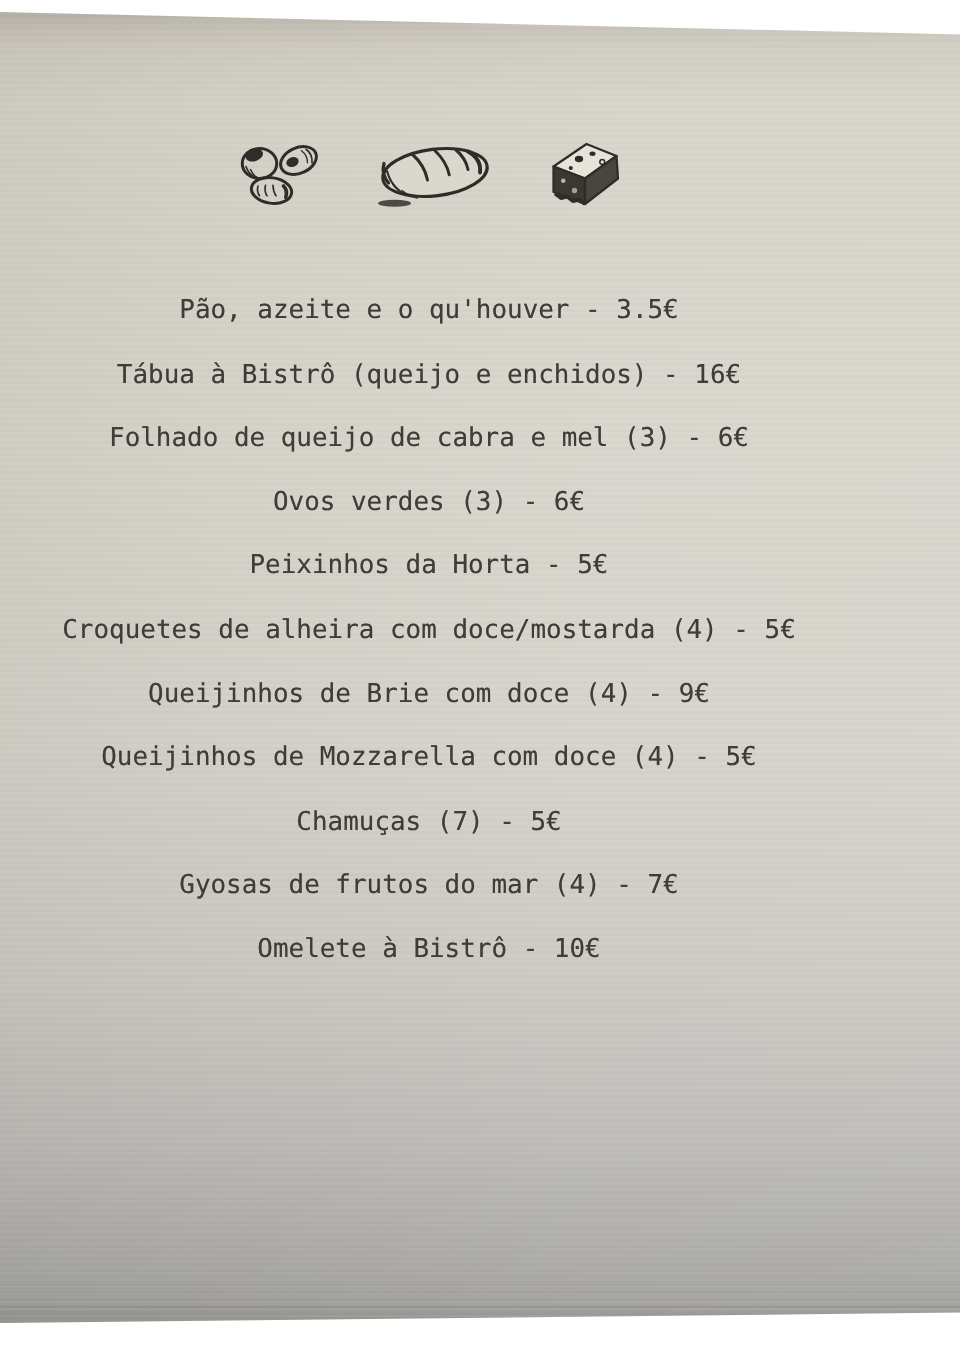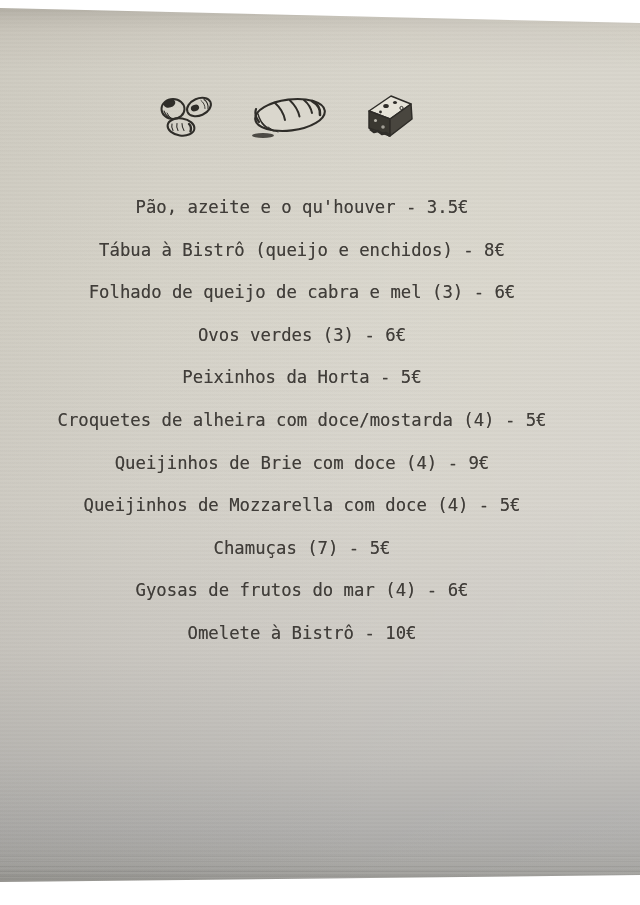--- a/index.html
+++ b/index.html
@@ -44,21 +44,21 @@
       rgba(255,255,255,0.035) 1px 2.5px,
       transparent 2.5px 5px);
   }
   .illustration{position:absolute;}
   .olives{left:156px;top:94px;width:62px;height:46px;}
   .bread{left:248px;top:92px;width:82px;height:48px;}
   .cheese{left:362px;top:88px;width:54px;height:54px;}
 
   .menu-list{
     position:absolute;
-    left:16px;top:186px;width:572px;
+    left:0;top:186px;width:572px;
     margin:0;padding:0;list-style:none;
   }
   .menu-item{
     height:42.55px;
     display:flex;align-items:center;justify-content:center;
     font-size:17.3px;
     font-weight:500;
     letter-spacing:0;
     white-space:nowrap;
     color:#403d39;
@@ -123,25 +123,25 @@
         <circle cx="13.5" cy="32.5" r="1.5" fill="#cfccc2" stroke="none" opacity="0.85"></circle>
         <circle cx="21" cy="39" r="1.8" fill="#cfccc2" stroke="none" opacity="0.7"></circle>
 
         <polygon points="28,31 49,16 50,31 28,48" fill="#49463f"></polygon>
         <path d="M8 41 l4 3 4-1 4 3 4-1 4 3" fill="none" stroke-width="2.6"></path>
       </g>
     </svg>
 
     <ul class="menu-list">
       <li class="menu-item">Pão, azeite e o qu'houver - 3.5€</li>
-      <li class="menu-item">Tábua à Bistrô (queijo e enchidos) - 8€</li>
+      <li class="menu-item">Tábua à Bistrô (queijo e enchidos) - 16€</li>
       <li class="menu-item">Folhado de queijo de cabra e mel (3) - 6€</li>
       <li class="menu-item">Ovos verdes (3) - 6€</li>
       <li class="menu-item">Peixinhos da Horta - 5€</li>
       <li class="menu-item">Croquetes de alheira com doce/mostarda (4) - 5€</li>
       <li class="menu-item">Queijinhos de Brie com doce (4) - 9€</li>
       <li class="menu-item">Queijinhos de Mozzarella com doce (4) - 5€</li>
       <li class="menu-item">Chamuças (7) - 5€</li>
-      <li class="menu-item">Gyosas de frutos do mar (4) - 6€</li>
+      <li class="menu-item">Gyosas de frutos do mar (4) - 7€</li>
       <li class="menu-item">Omelete à Bistrô - 10€</li>
     </ul>
   </div>
 </div>
 
 </body></html>

